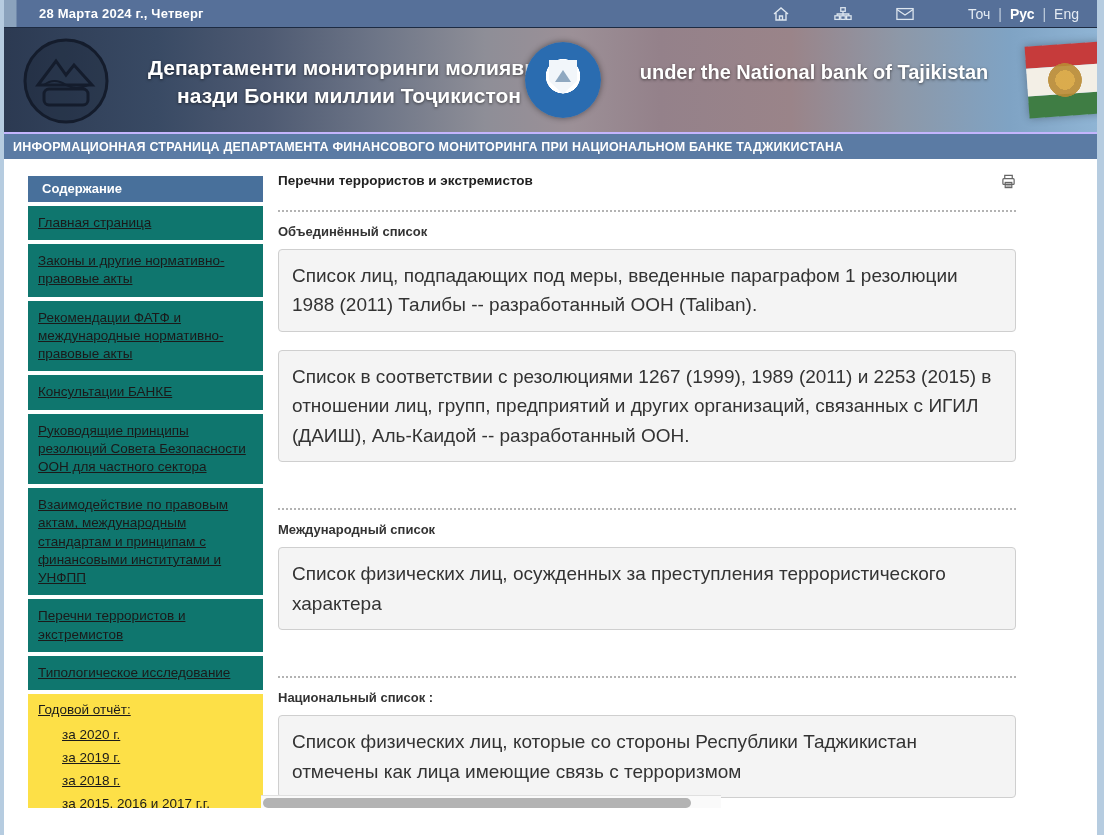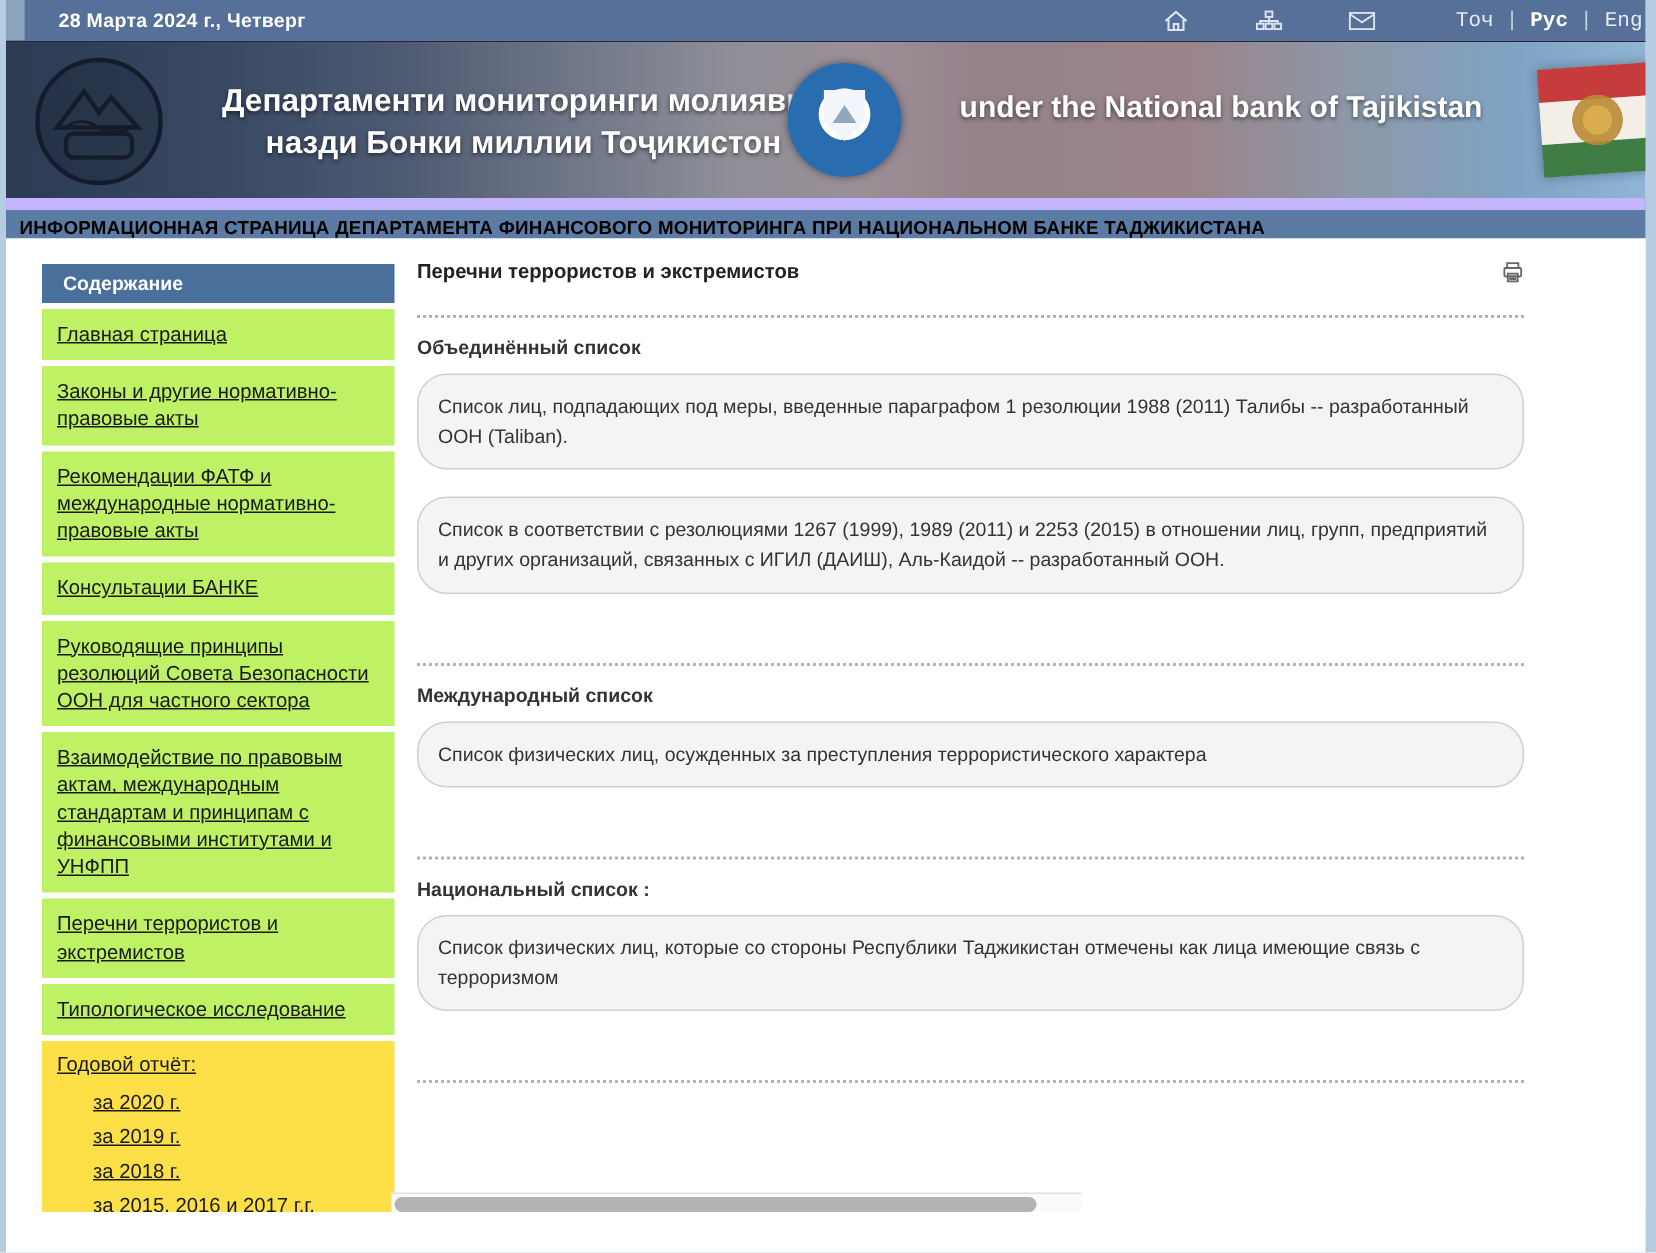--- a/index.html
+++ b/index.html
@@ -7,21 +7,21 @@
   body { font-family:"Liberation Sans","DejaVu Sans",sans-serif; background:#b6cce0; }
   .page { position:relative; width:1104px; height:835px; padding:0 7px 0 4px; }
   .page-inner { position:relative; width:100%; height:100%; background:#ffffff; }
 
   
   .topbar {
     height:27px; background:linear-gradient(90deg,#8ba3bd 0,#8ba3bd 12px,#567099 13px,#567099 100%);
     display:flex; align-items:center; color:#fff; font-size:13px;
   }
   .topbar-date { margin-left:35px; font-weight:bold; letter-spacing:.2px; }
-  .topbar-right { margin-left:auto; display:flex; align-items:center; gap:44px; margin-right:2px;font-family:Liberation Mono, monospace; }
+  .topbar-right { margin-left:auto; display:flex; align-items:center; gap:44px; margin-right:18px; }
   .tb-icon { width:18px; height:16px; display:inline-flex; align-items:center; justify-content:center; cursor:pointer; }
   .tb-icon svg { stroke:#dde6ef; fill:none; stroke-width:1.4; }
   .langs { display:flex; align-items:center; gap:8px; font-size:14px; margin-left:10px; }
   .lang { color:#e4ebf3; text-decoration:none; cursor:pointer; }
   .lang.active { font-weight:bold; color:#ffffff;text-align:right; }
   .lang-sep { color:#c3d0de; }
 
   
   .header {
     position:relative; height:105px; overflow:hidden;
@@ -42,45 +42,45 @@
     color:#fff; font-weight:bold; font-size:20px; line-height:1.4; text-shadow:0 1px 3px rgba(0,0,0,.55); }
   .flag { position:absolute; right:-6px; top:16px; width:76px; height:72px; transform:rotate(-4deg);
     box-shadow:0 0 8px rgba(0,0,0,.3); }
   .flag .red { height:30%; background:#c63b3b; }
   .flag .white { height:40%; background:#f3efe6; position:relative; }
   .flag .green { height:30%; background:#3f7d44; }
   .flag .crest { position:absolute; left:50%; top:50%; width:34px; height:34px; transform:translate(-50%,-50%);
     border-radius:50%; background:radial-gradient(circle,#d8a43c 0 40%,#b98a33 41% 70%,transparent 71%); opacity:.9; }
 
   
-  .banner { height:27px; background:#5b7ba4; color:#000000; font-weight:bold; font-size:12.5px;
-    display:flex; align-items:flex-end; padding-left:9px; letter-spacing:.2px; border-top:8px solid #c4b5fd; }
+  .banner { height:27px; background:#5b7ba4; color:#ffffff; font-weight:bold; font-size:12.5px;
+    display:flex; align-items:center; padding-left:9px; letter-spacing:.2px; border-top:2px solid #c4b5fd; }
 
   
   .layout { position:relative; display:flex; background:#fff; height:649px; overflow:hidden; }
   .sidebar { width:235px; margin:17px 0 0 24px; flex:none; font-size:13.5px; }
   .sb-header { background:#48709b; color:#fff; font-weight:bold; font-size:13px;
     padding:5px 10px 6px 14px; margin-bottom:4px; }
-  .sb-item { background:#bef264; padding:8px 10px; margin-bottom:4px; line-height:1.35; cursor:pointer; }
+  .sb-item { background:#0f766e; padding:8px 10px; margin-bottom:4px; line-height:1.35; cursor:pointer; }
   .sb-item a, .sb-year a, .sb-annual-label, .sb-nat a { color:#1a1a1a; text-decoration:underline; cursor:pointer; }
   .sb-annual { background:#fde047; padding:8px 10px 12px 10px; }
   .sb-annual-label { display:block; margin-bottom:6px; }
   .sb-year { margin:0 0 0 24px; padding:4px 0; }
 
   .main { flex:1; margin:8px 10px 0 15px; position:relative; max-width:738px; }
   .title-row { display:flex; align-items:flex-start; justify-content:space-between; padding-top:6px; }
   .page-title { font-size:13.5px; font-weight:bold; color:#222; }
   .print-icon { width:15px; height:15px; cursor:pointer; margin-top:1px; }
   .print-icon svg { stroke:#666; fill:none; stroke-width:1.3; }
   .dotsep { border:none; border-top:2px dotted #b3b3b3; height:0; margin:0; }
   .sep-after-title { margin-top:21px; }
   .section-heading { font-size:13px; font-weight:bold; color:#333; margin:12px 0 10px 0; }
   .section-heading:empty { margin:12px 0 22px 0; }
-  .listbox { background:#f4f4f4; border:1px solid #cfcfcf; border-radius:20px;
-    padding:11px 13px; font-size:13px; color:#333; line-height:1.55; margin-bottom:18px; cursor:pointer; }
+  .listbox { background:#f4f4f4; border:1px solid #cfcfcf; border-radius:4px;
+    padding:11px 13px; font-size:19px; color:#333; line-height:1.55; margin-bottom:18px; cursor:pointer; }
   .section-gap { height:28px; }
 
   
   .hscroll { position:absolute; left:257px; bottom:0; width:460px; height:13px;
     background:#fafafa; border-top:1px solid #e0e0e0; }
   .hscroll-thumb { position:absolute; left:2px; top:2px; width:428px; height:10px;
     background:#b3b3b3; border-radius:6px; cursor:grab; }
 </style>
 </head>
 <body>

